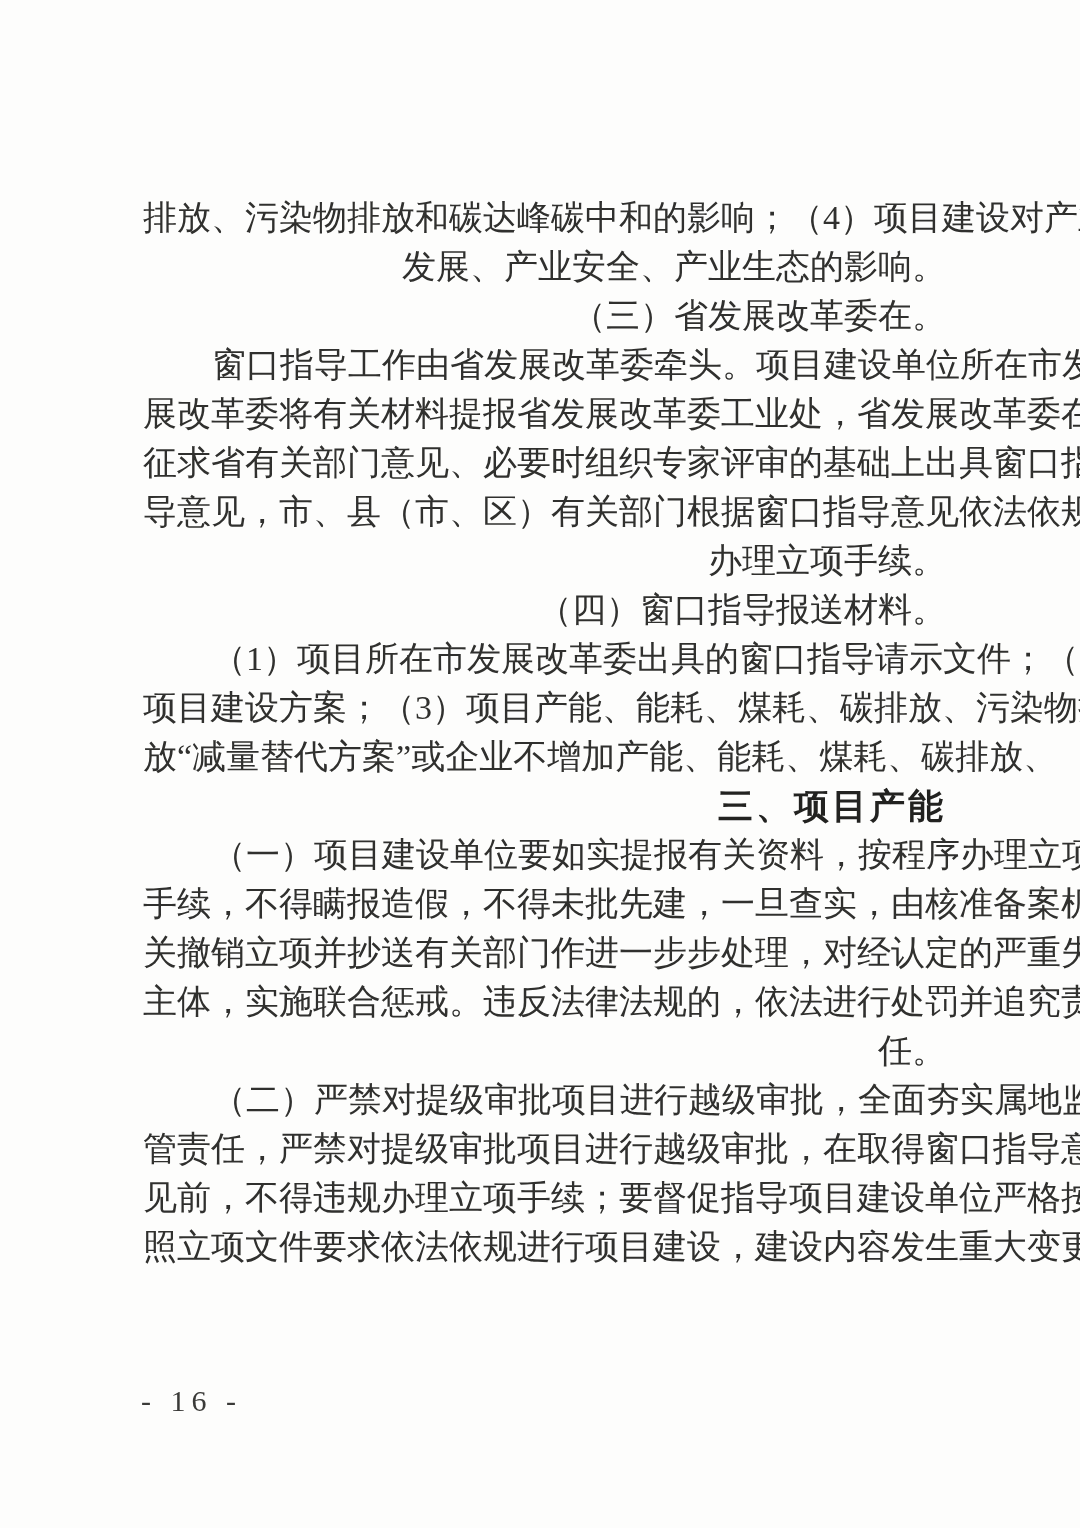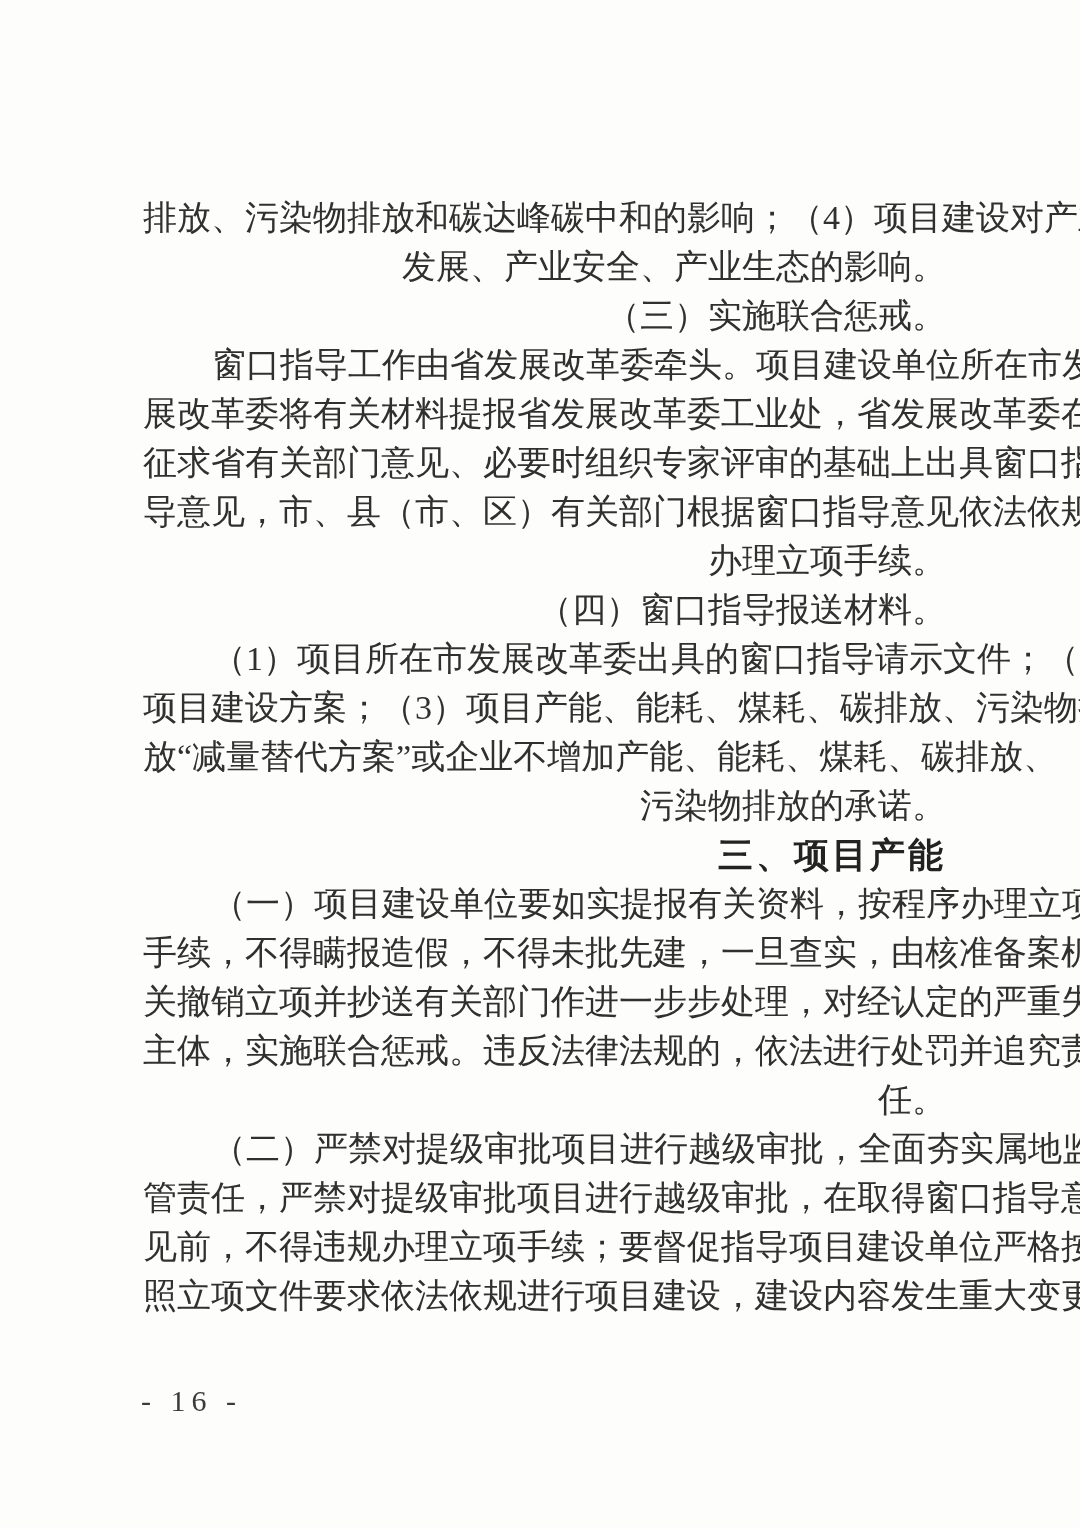--- a/index.html
+++ b/index.html
@@ -60,31 +60,30 @@
     white-space: pre;
   }
 </style>
 </head>
 <body>
 
 <div class="page">
   <div class="text-block">
       <div class="line justify">排放、污染物排放和碳达峰碳中和的影响；（4）项目建设对产业</div>
       <div class="line">发展、产业安全、产业生态的影响。</div>
-      <div class="line indent">（三）实施联合惩戒。</div>
+      <div class="line indent">（三）省发展改革委在。</div>
       <div class="line indent justify">窗口指导工作由省发展改革委牵头。项目建设单位所在市发</div>
       <div class="line justify">展改革委将有关材料提报省发展改革委工业处，省发展改革委在</div>
       <div class="line justify">征求省有关部门意见、必要时组织专家评审的基础上出具窗口指</div>
       <div class="line justify">导意见，市、县（市、区）有关部门根据窗口指导意见依法依规</div>
       <div class="line">办理立项手续。</div>
       <div class="line indent">（四）窗口指导报送材料。</div>
       <div class="line indent justify">（1）项目所在市发展改革委出具的窗口指导请示文件；（2）</div>
       <div class="line justify">项目建设方案；（3）项目产能、能耗、煤耗、碳排放、污染物排</div>
       <div class="line justify">放“减量替代方案”或企业不增加产能、能耗、煤耗、碳排放、</div>
-      <div class="line">污染物排放的承诺。</div>
       <div class="line indent bold">三、项目产能</div>
       <div class="line indent justify">（一）项目建设单位要如实提报有关资料，按程序办理立项</div>
       <div class="line justify">手续，不得瞒报造假，不得未批先建，一旦查实，由核准备案机</div>
       <div class="line justify">关撤销立项并抄送有关部门作进一步步处理，对经认定的严重失信</div>
       <div class="line justify">主体，实施联合惩戒。违反法律法规的，依法进行处罚并追究责</div>
       <div class="line">任。</div>
       <div class="line indent justify">（二）严禁对提级审批项目进行越级审批，全面夯实属地监</div>
       <div class="line justify">管责任，严禁对提级审批项目进行越级审批，在取得窗口指导意</div>
       <div class="line justify">见前，不得违规办理立项手续；要督促指导项目建设单位严格按</div>
       <div class="line justify">照立项文件要求依法依规进行项目建设，建设内容发生重大变更</div>

